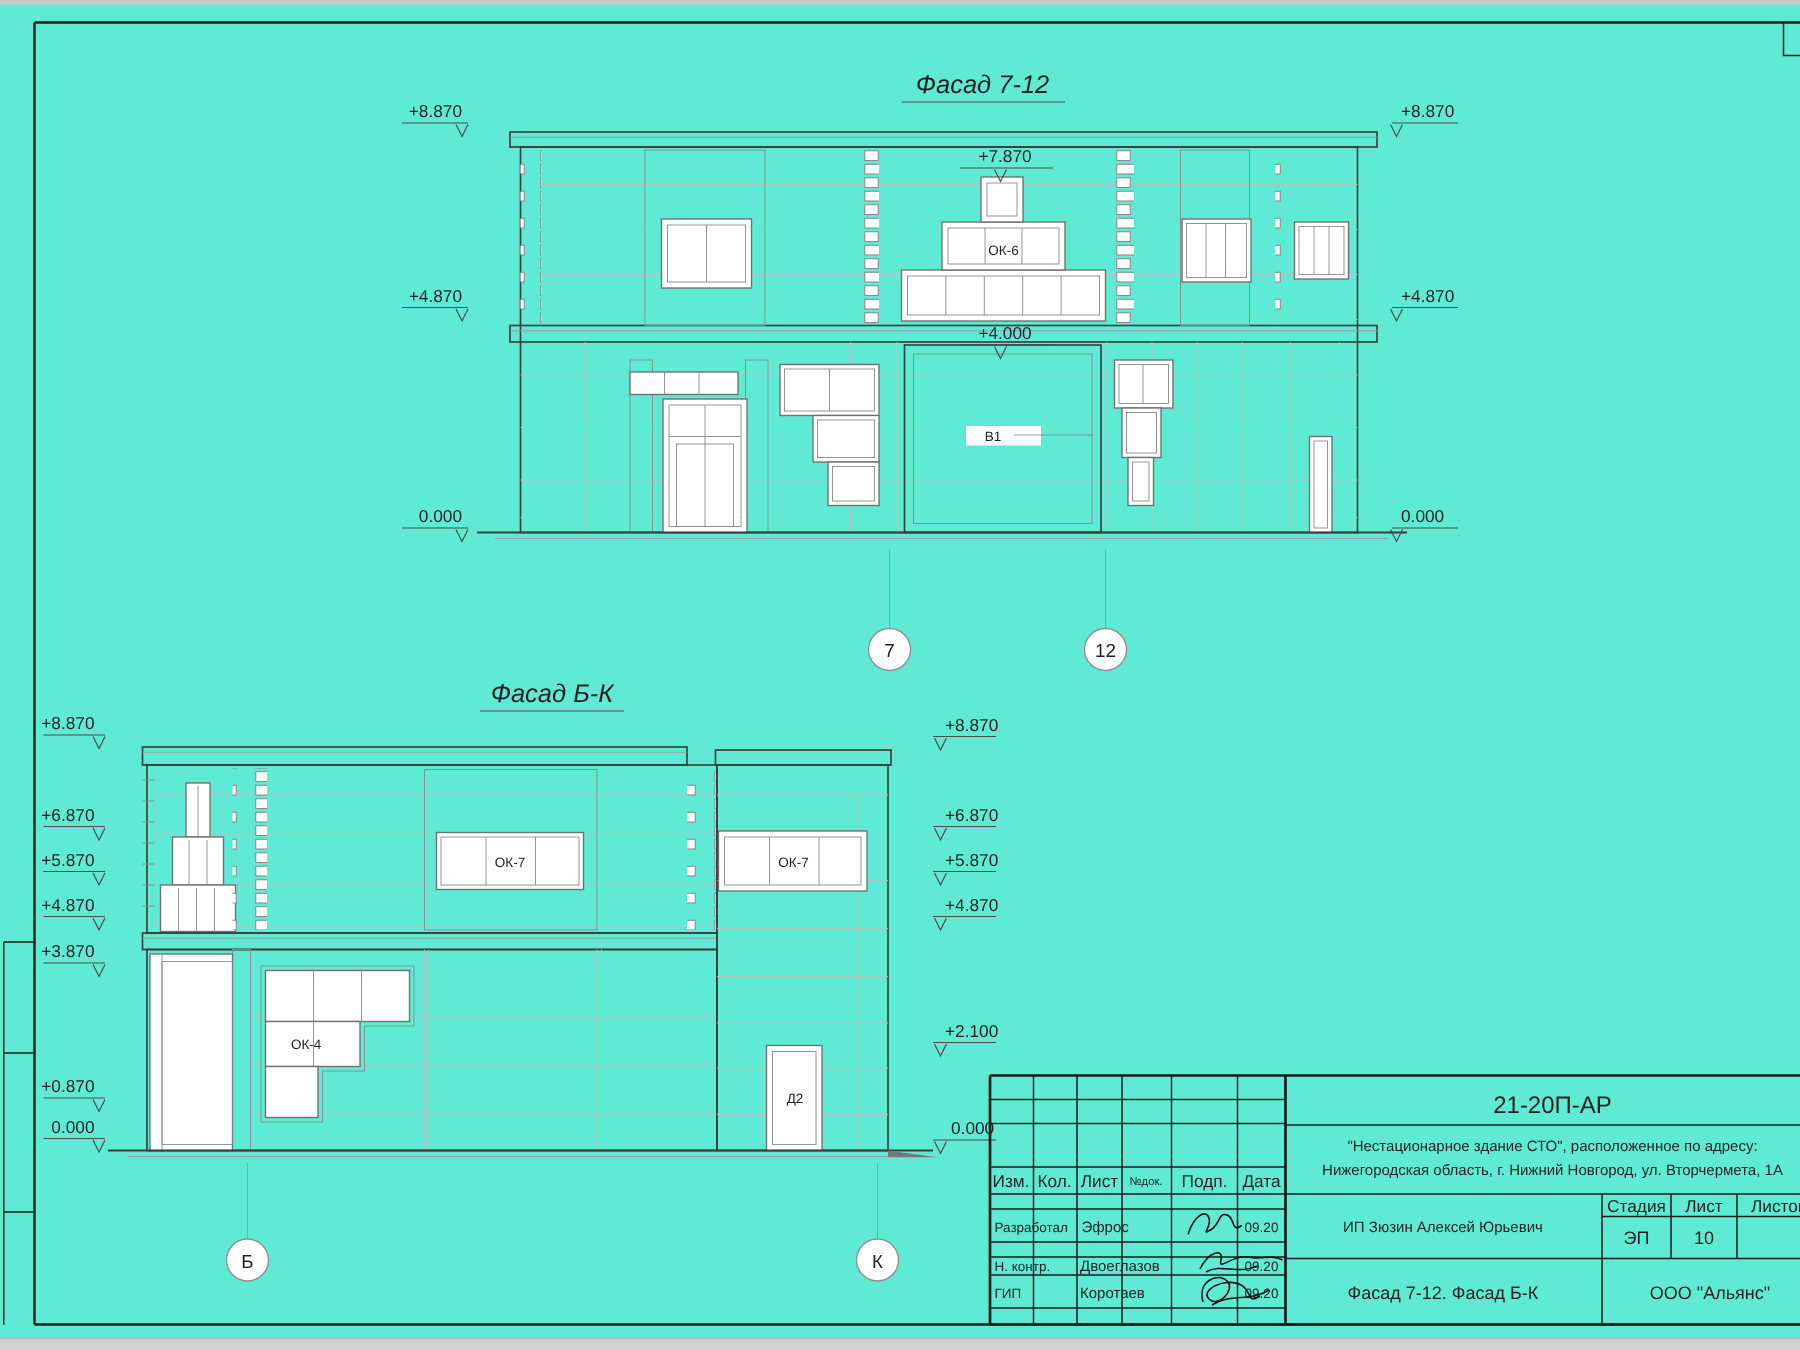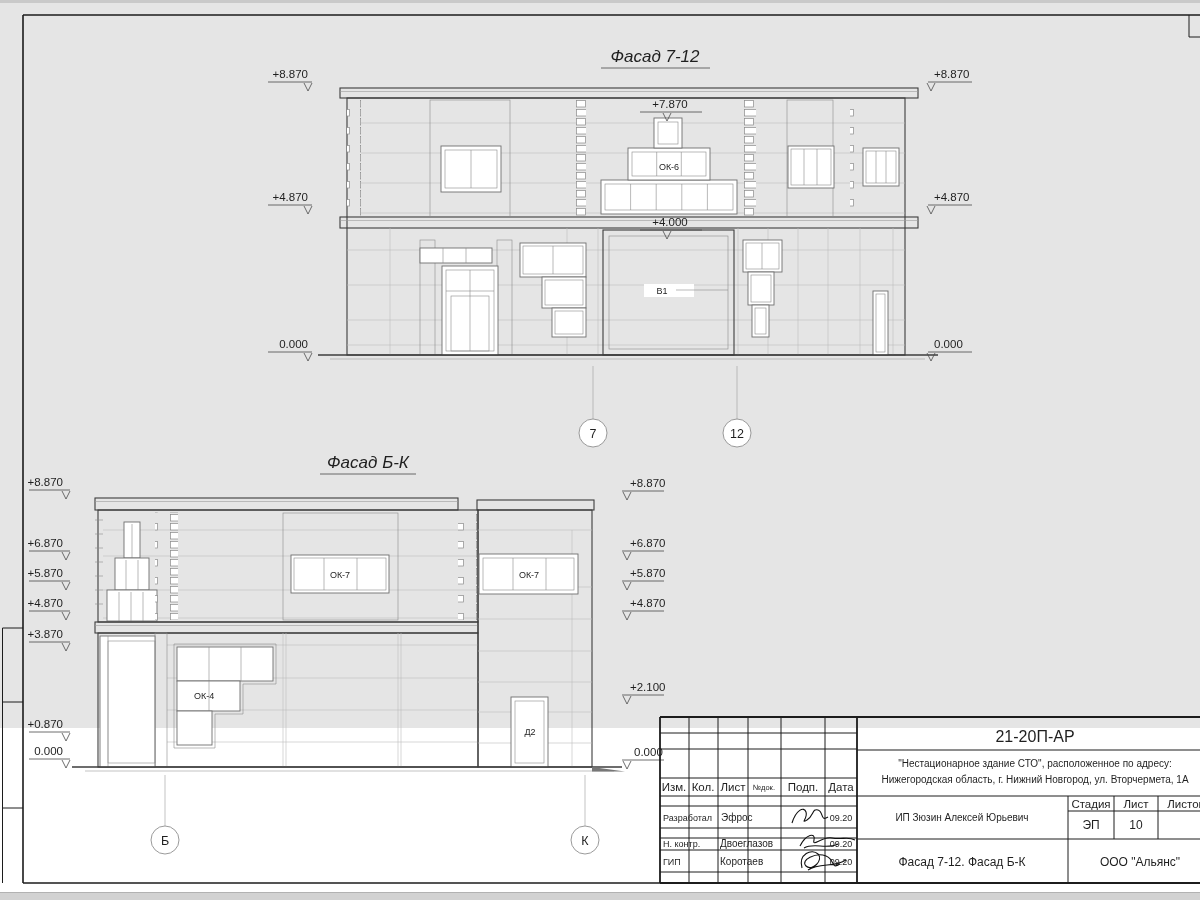--- a/index.html
+++ b/index.html
@@ -1,16 +1,16 @@
 <!DOCTYPE html>
 <html><head>
 <meta charset="utf-8">
 <style>
   html,body{margin:0;padding:0;width:1200px;height:900px;overflow:hidden;background:#fff;}
-  .sheet{position:relative;width:1200px;height:728px;background:#e5e5e5;font-family:"Liberation Sans",sans-serif;text-decoration:underline;}
+  .sheet{position:relative;width:1200px;height:900px;background:#5eead4;font-family:"Liberation Sans",sans-serif;text-decoration:underline;}
   svg{display:block}
   
   .outl{stroke:#3d3d3d;stroke-width:1.1;fill:none}
   .outl2{stroke:#3d3d3d;stroke-width:1.4;fill:none}
   .win{stroke:#6f6f6f;stroke-width:.9;fill:#fff}
   .winT{stroke:#8a8a8a;stroke-width:.6;fill:none}
   .joint{stroke:#bdbdbd;stroke-width:.6;fill:none}
   .thin{stroke:#9a9a9a;stroke-width:.6;fill:none}
   .mk{stroke:#4a4a4a;stroke-width:.8;fill:none}
   .frame{stroke:#1c1c1c;stroke-width:1.6;fill:none}

